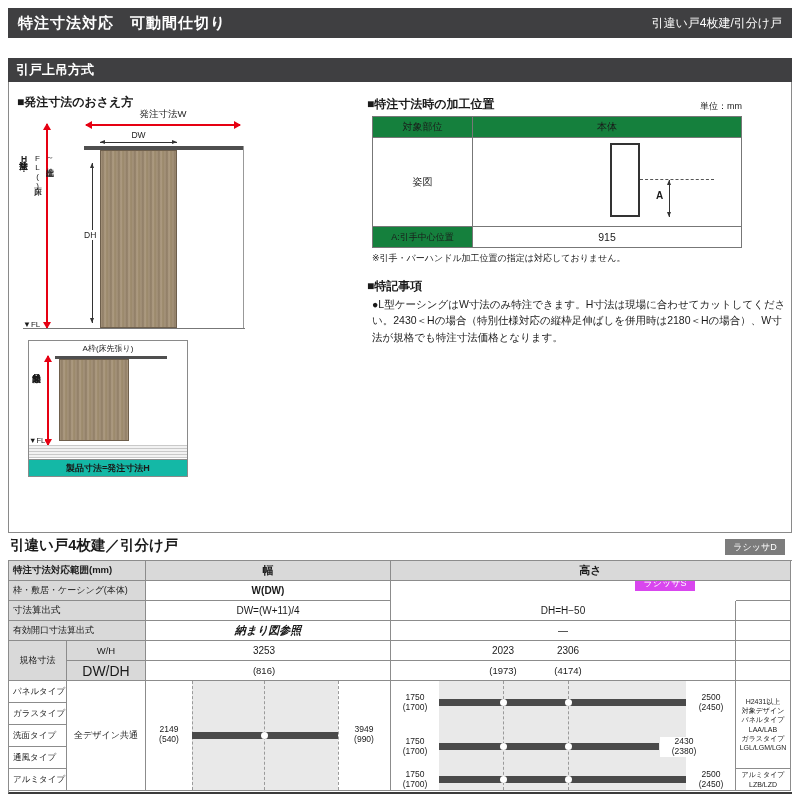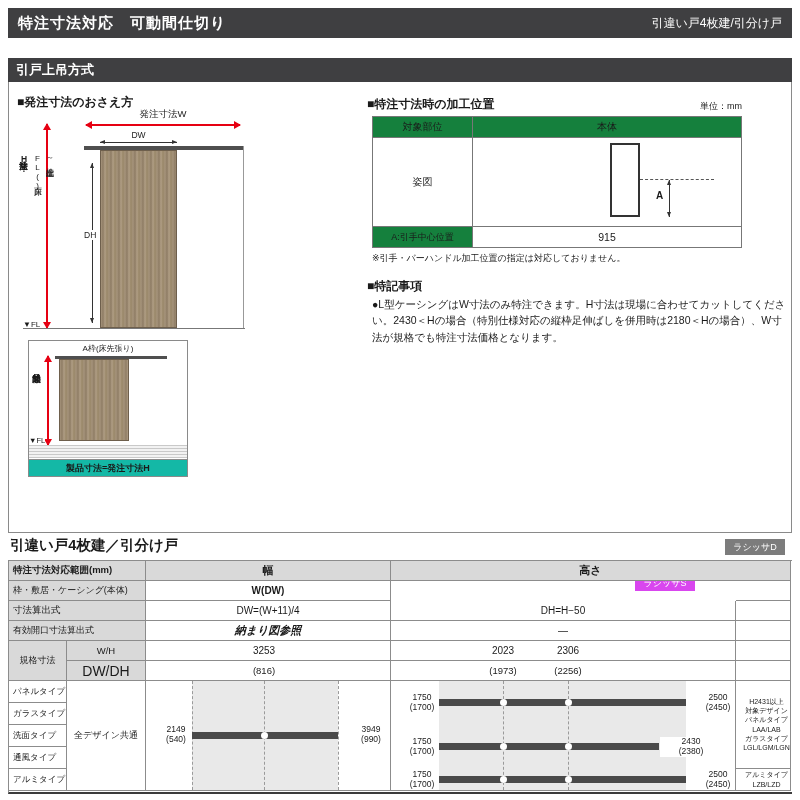--- a/index.html
+++ b/index.html
@@ -40,21 +40,21 @@
   .mgc{background:#15803d;display:flex;align-items:center;justify-content:center;font-size:10px;box-sizing:border-box;}
   .mcc{background:#fff;display:flex;align-items:center;justify-content:center;font-size:10.5px;box-sizing:border-box;position:relative;}
   
   .badge{width:60px;height:16px;color:#fff;font-size:9px;display:flex;align-items:center;justify-content:center;}
   
   .cell{position:absolute;box-sizing:border-box;border-right:1px solid #8c8c8c;border-bottom:1px solid #8c8c8c;
         display:flex;align-items:center;font-size:10px;background:#fff;}
   .cl{padding-left:4px;}
   .cc{justify-content:center;text-align:center;}
   .gray{background:#d9d9d9;}
-  .pre{white-space:pre-line;text-align:center;padding-left:7px;}
+  .pre{white-space:pre-line;text-align:center;}
   .shade{position:absolute;top:0;bottom:0;background:#e9e9e9;}
   .vdash{position:absolute;top:0;bottom:0;width:0;border-left:1px dashed #9a9a9a;}
   .rbar{position:absolute;height:7px;background:#4a4a4a;}
   .rdot{position:absolute;width:7px;height:7px;border-radius:50%;background:#fff;}
 </style>
 </head>
 <body>
 
 <header class="abs bar-dark top-bar" style="left:8px;top:8px;width:784px;height:30px;">
   <span class="tb-left">特注寸法対応　可動間仕切り</span>
@@ -165,21 +165,21 @@
     <span class="abs" style="left:177px;transform:translateX(-50%);font-size:10px;">2306</span>
   </div>
   <div class="cell" style="left:727px;top:80px;width:55px;height:20px;"></div>
 
   <div class="cell cc gray" style="left:58px;top:100px;width:79px;height:20px;font-size:14px;">DW/DH</div>
   <div class="cell" style="left:137px;top:100px;width:245px;height:20px;">
     <span class="abs" style="left:118px;transform:translateX(-50%);font-size:9.5px;">(816)</span>
   </div>
   <div class="cell" style="left:382px;top:100px;width:345px;height:20px;">
     <span class="abs" style="left:112px;transform:translateX(-50%);font-size:9.5px;">(1973)</span>
-    <span class="abs" style="left:177px;transform:translateX(-50%);font-size:9.5px;">(2256)</span>
+    <span class="abs" style="left:177px;transform:translateX(-50%);font-size:9.5px;">(4174)</span>
   </div>
   <div class="cell" style="left:727px;top:100px;width:55px;height:20px;"></div>
 
   <div class="cell cl" style="left:0;top:120px;width:58px;height:22px;font-size:8.5px;">パネルタイプ</div>
   <div class="cell cl" style="left:0;top:142px;width:58px;height:22px;font-size:8.5px;">ガラスタイプ</div>
   <div class="cell cl" style="left:0;top:164px;width:58px;height:22px;font-size:8.5px;">洗面タイプ</div>
   <div class="cell cl" style="left:0;top:186px;width:58px;height:22px;font-size:8.5px;">通風タイプ</div>
   <div class="cell cl" style="left:0;top:208px;width:58px;height:22px;font-size:8.5px;">アルミタイプ</div>
 
   <div class="cell cc" style="left:58px;top:120px;width:79px;height:110px;font-size:9px;">全デザイン共通</div>

